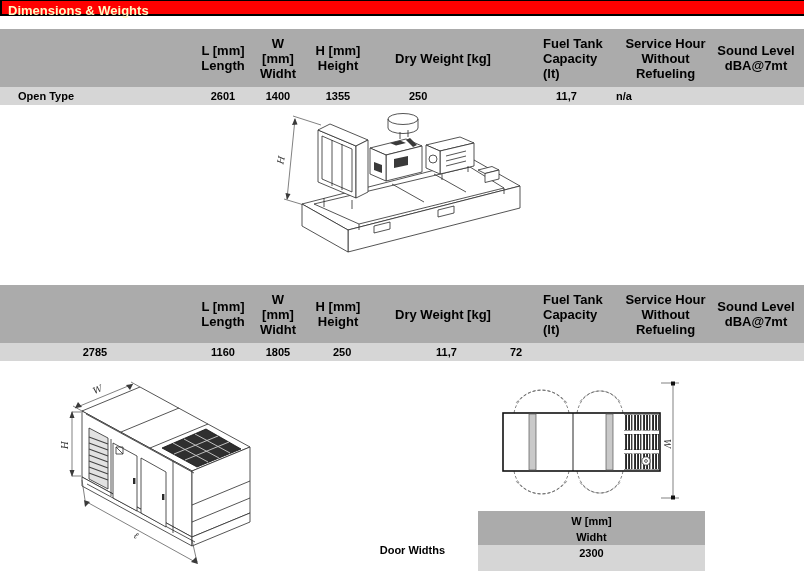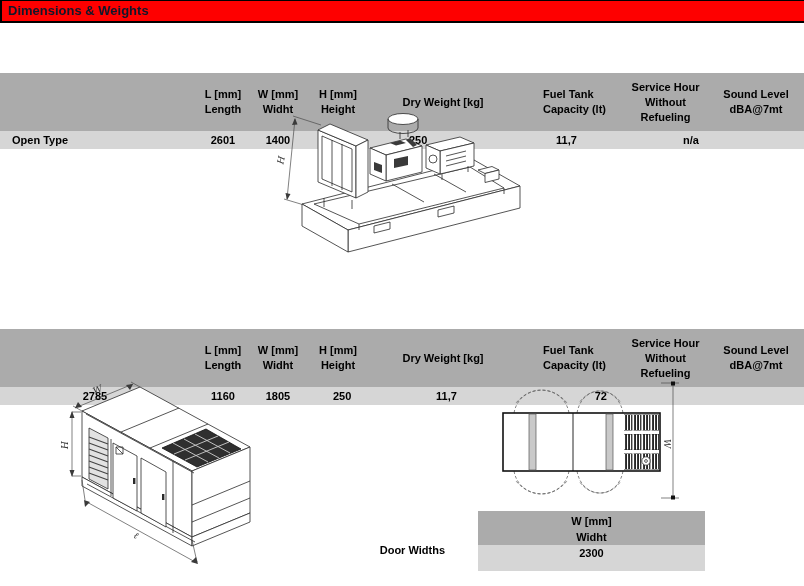--- a/index.html
+++ b/index.html
@@ -1,33 +1,33 @@
 <!DOCTYPE html>
 <html><head>
 <meta charset="utf-8">
 <style>
   html,body{margin:0;padding:0;background:#fff;}
   .page{position:relative;width:804px;height:586px;background:#ffffff;overflow:hidden;
         font-family:"Liberation Sans",sans-serif;font-weight:bold;color:#000;}
   
-  .banner{position:absolute;left:0;top:0;width:804px;height:23px;box-sizing:border-box;
+  .banner{position:absolute;left:0;top:0;width:804px;height:16px;box-sizing:border-box;
           background:#FE0000;border-top:1px solid #000;border-left:2px solid #000;
-          border-bottom:2px solid #000;color:#0f172a;font-size:13px;line-height:20px;padding-left:6px;}
+          border-bottom:2px solid #000;color:#fef9c3;font-size:13px;line-height:20px;padding-left:6px;}
   
   .spec-table{position:absolute;left:0;width:804px;}
   .t1{top:29px;} .t2{top:285px;}
   .grid{display:grid;grid-template-columns:190px 66px 44px 76px 134px 106px 92px 96px;}
-  .thead{height:58px;background:#ABABAB;font-size:11px;line-height:15px;margin-top:44px;}
+  .thead{height:58px;background:#ABABAB;font-size:13px;line-height:15px;}
   .thead .hc{display:flex;flex-direction:column;justify-content:center;height:58px;}
   .trow{height:18px;background:#D6D6D6;font-size:11px;line-height:18px;}
   .ctr{text-align:center;}
-  .c1{text-align:left;padding-left:12px;}
+  .c1{text-align:left;padding-left:18px;}
   .c6{text-align:left;padding-left:33px;box-sizing:border-box;}
   .c7{text-align:center;padding-left:7px;box-sizing:border-box;}
-  .c8r{text-align:right;padding-right:9px;box-sizing:border-box;}
+  .c8r{padding-right:9px;box-sizing:border-box;}
   
   .drawing{position:absolute;}
   .d-open{left:262px;top:104px;width:278px;height:158px;}
   .d-canopy{left:45px;top:374px;width:276px;height:212px;}
   .d-door{left:476px;top:381px;width:228px;height:127px;}
   svg{display:block;}
   .ln{stroke:#2a2a2a;stroke-width:0.8;fill:none;}
   .lnf{stroke:#2a2a2a;stroke-width:0.8;fill:#ffffff;}
   .dk{fill:#3a3a3a;stroke:none;}
   .dim{stroke:#4a4a4a;stroke-width:0.7;fill:none;}

